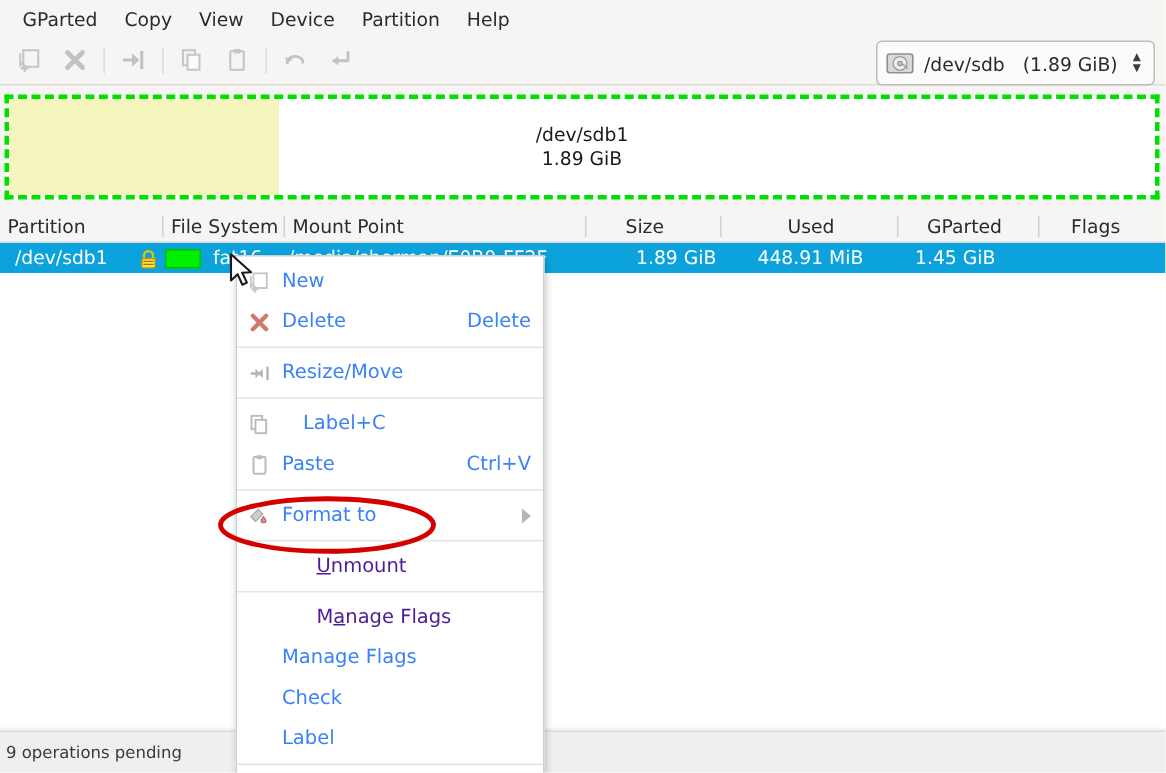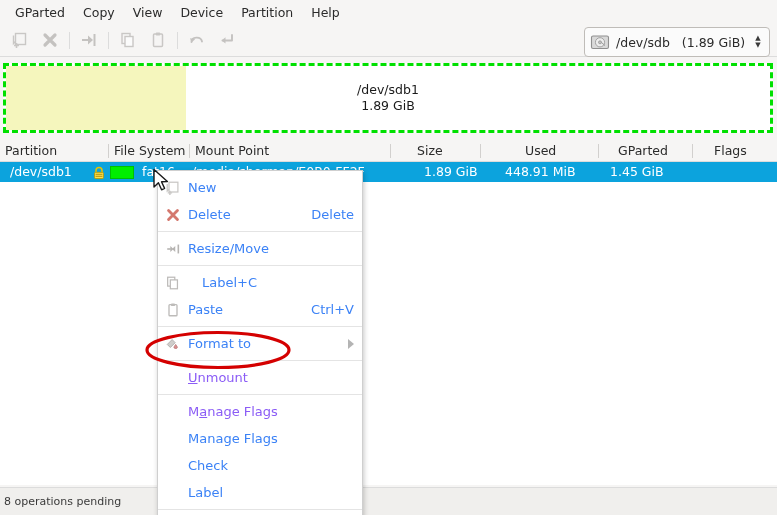--- a/index.html
+++ b/index.html
@@ -124,21 +124,21 @@
     padding: 0 8px 0 0; cursor: default;
   }
   .mrow .micon {
     width: 30px; min-width: 30px; height: 27px;
     display: flex; align-items: center; justify-content: center;
   }
   .mrow .mlabel { font-size: 13px; flex: 1 1 auto; white-space: nowrap; }
   .mrow .maccel { font-size: 13px; margin-left: 14px; white-space: nowrap; }
   .mrow.disabled .mlabel,
   .mrow.disabled .maccel { color: #3b82f6; }
-  .mrow.enabled .mlabel { color: #8b5cf6; }
+  .mrow.enabled .mlabel { color: #4c1d95; margin-left: 23px; }
   .msep { height: 1px; background: #e4e4e4; margin: 3px 0; }
   .arrow {
     width: 0; height: 0; margin-left: 10px;
     border-left: 6px solid #b4b4b4;
     border-top: 5px solid transparent;
     border-bottom: 5px solid transparent;
   }
   .mn { text-decoration: underline; }
 
   
@@ -412,16 +412,16 @@
 
   <svg class="annot" viewBox="0 0 152 40">
     <ellipse cx="74" cy="20" rx="71" ry="17.5" fill="none" stroke="#d40000" stroke-width="3.2"></ellipse>
   </svg>
 
   <svg class="cursor" width="22" height="26" viewBox="0 0 22 26">
     <path d="M2 1.5 L2 19 L6.4 14.8 L9.6 21.8 L12.6 20.4 L9.5 13.8 L15.4 13.5 Z" fill="#ffffff" stroke="#1a1a1a" stroke-width="1.4" stroke-linejoin="round"></path>
   </svg>
 
   <div class="statusbar">
-    <span>8 operations pending</span>
+    <span>9 operations pending</span>
   </div>
 
 </div>
 
 </body></html>

